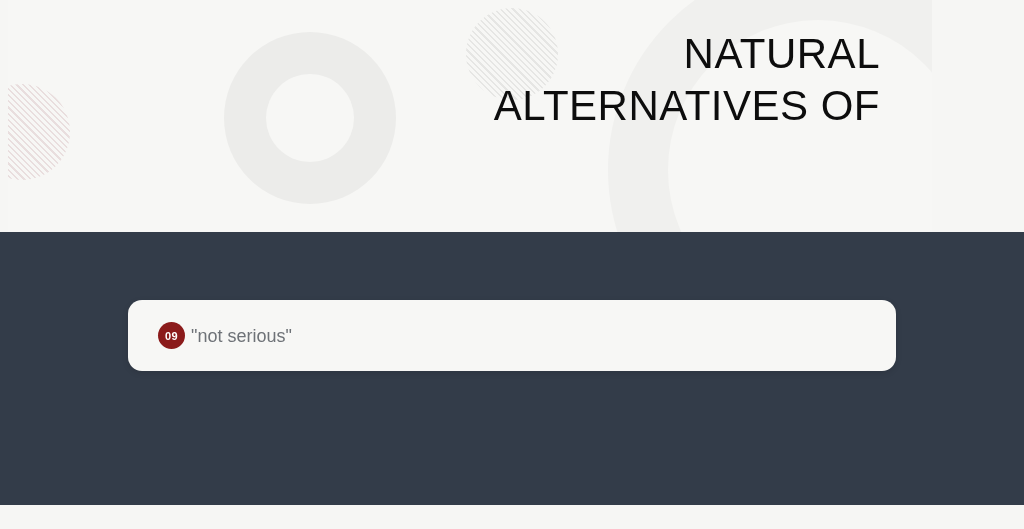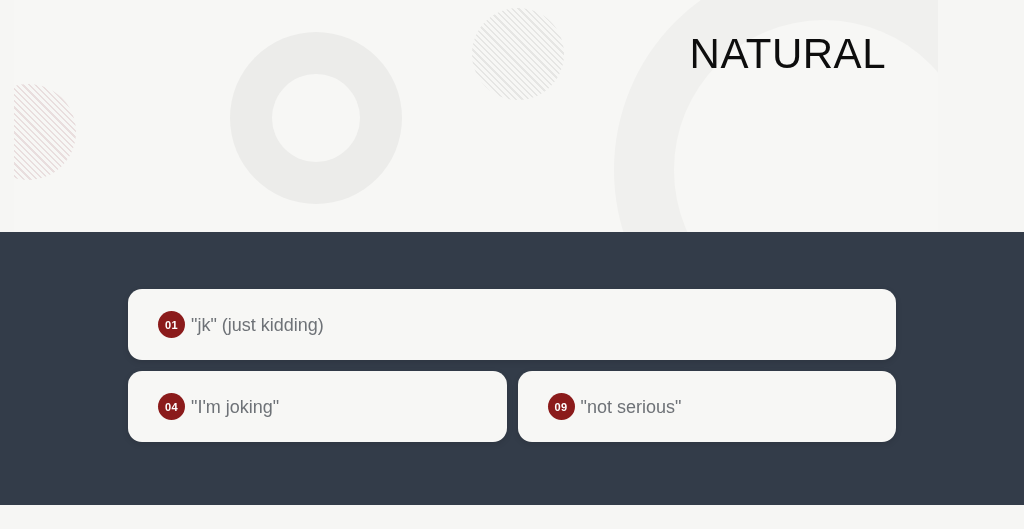--- a/index.html
+++ b/index.html
@@ -19,21 +19,21 @@
     position:relative;
     width:1024px;
     height:529px;
     background:#f6f6f4;
     overflow:hidden;
   }
 
   
   .header {
     position:absolute;
-    left:14px; top:0;
+    left:8px; top:0;
     width:924px;
     height:232px;
     background:#f7f7f5;
     overflow:hidden;
     text-decoration:underline;
   }
 
   
   .deco-big-circle {
     position:absolute;
@@ -199,38 +199,31 @@
     <div class="deco-big-circle-inner"></div>
 
     <div class="deco-ring"></div>
     <div class="deco-ring-hole"></div>
 
     <div class="deco-stripe deco-stripe-left"></div>
     <div class="deco-stripe deco-stripe-mid"></div>
 
     <div class="title-block">
       <span class="title-line">NATURAL</span>
+      <span class="title-line">ALTERNATIVES OF</span>
     </div>
   </div>
 
   <div class="band">
     <div class="cards-wrap">
 
       <div class="card-row">
-        <div class="card">
-          <span class="badge">01</span>
-          <span class="card-label">"jk" (just kidding)</span>
-        </div>
       </div>
 
       <div class="card-row">
-        <div class="card">
-          <span class="badge">04</span>
-          <span class="card-label">"I'm joking"</span>
-        </div>
         <div class="card">
           <span class="badge">09</span>
           <span class="card-label">"not serious"</span>
         </div>
       </div>
 
     </div>
   </div>
 
   <div class="footer"></div>

